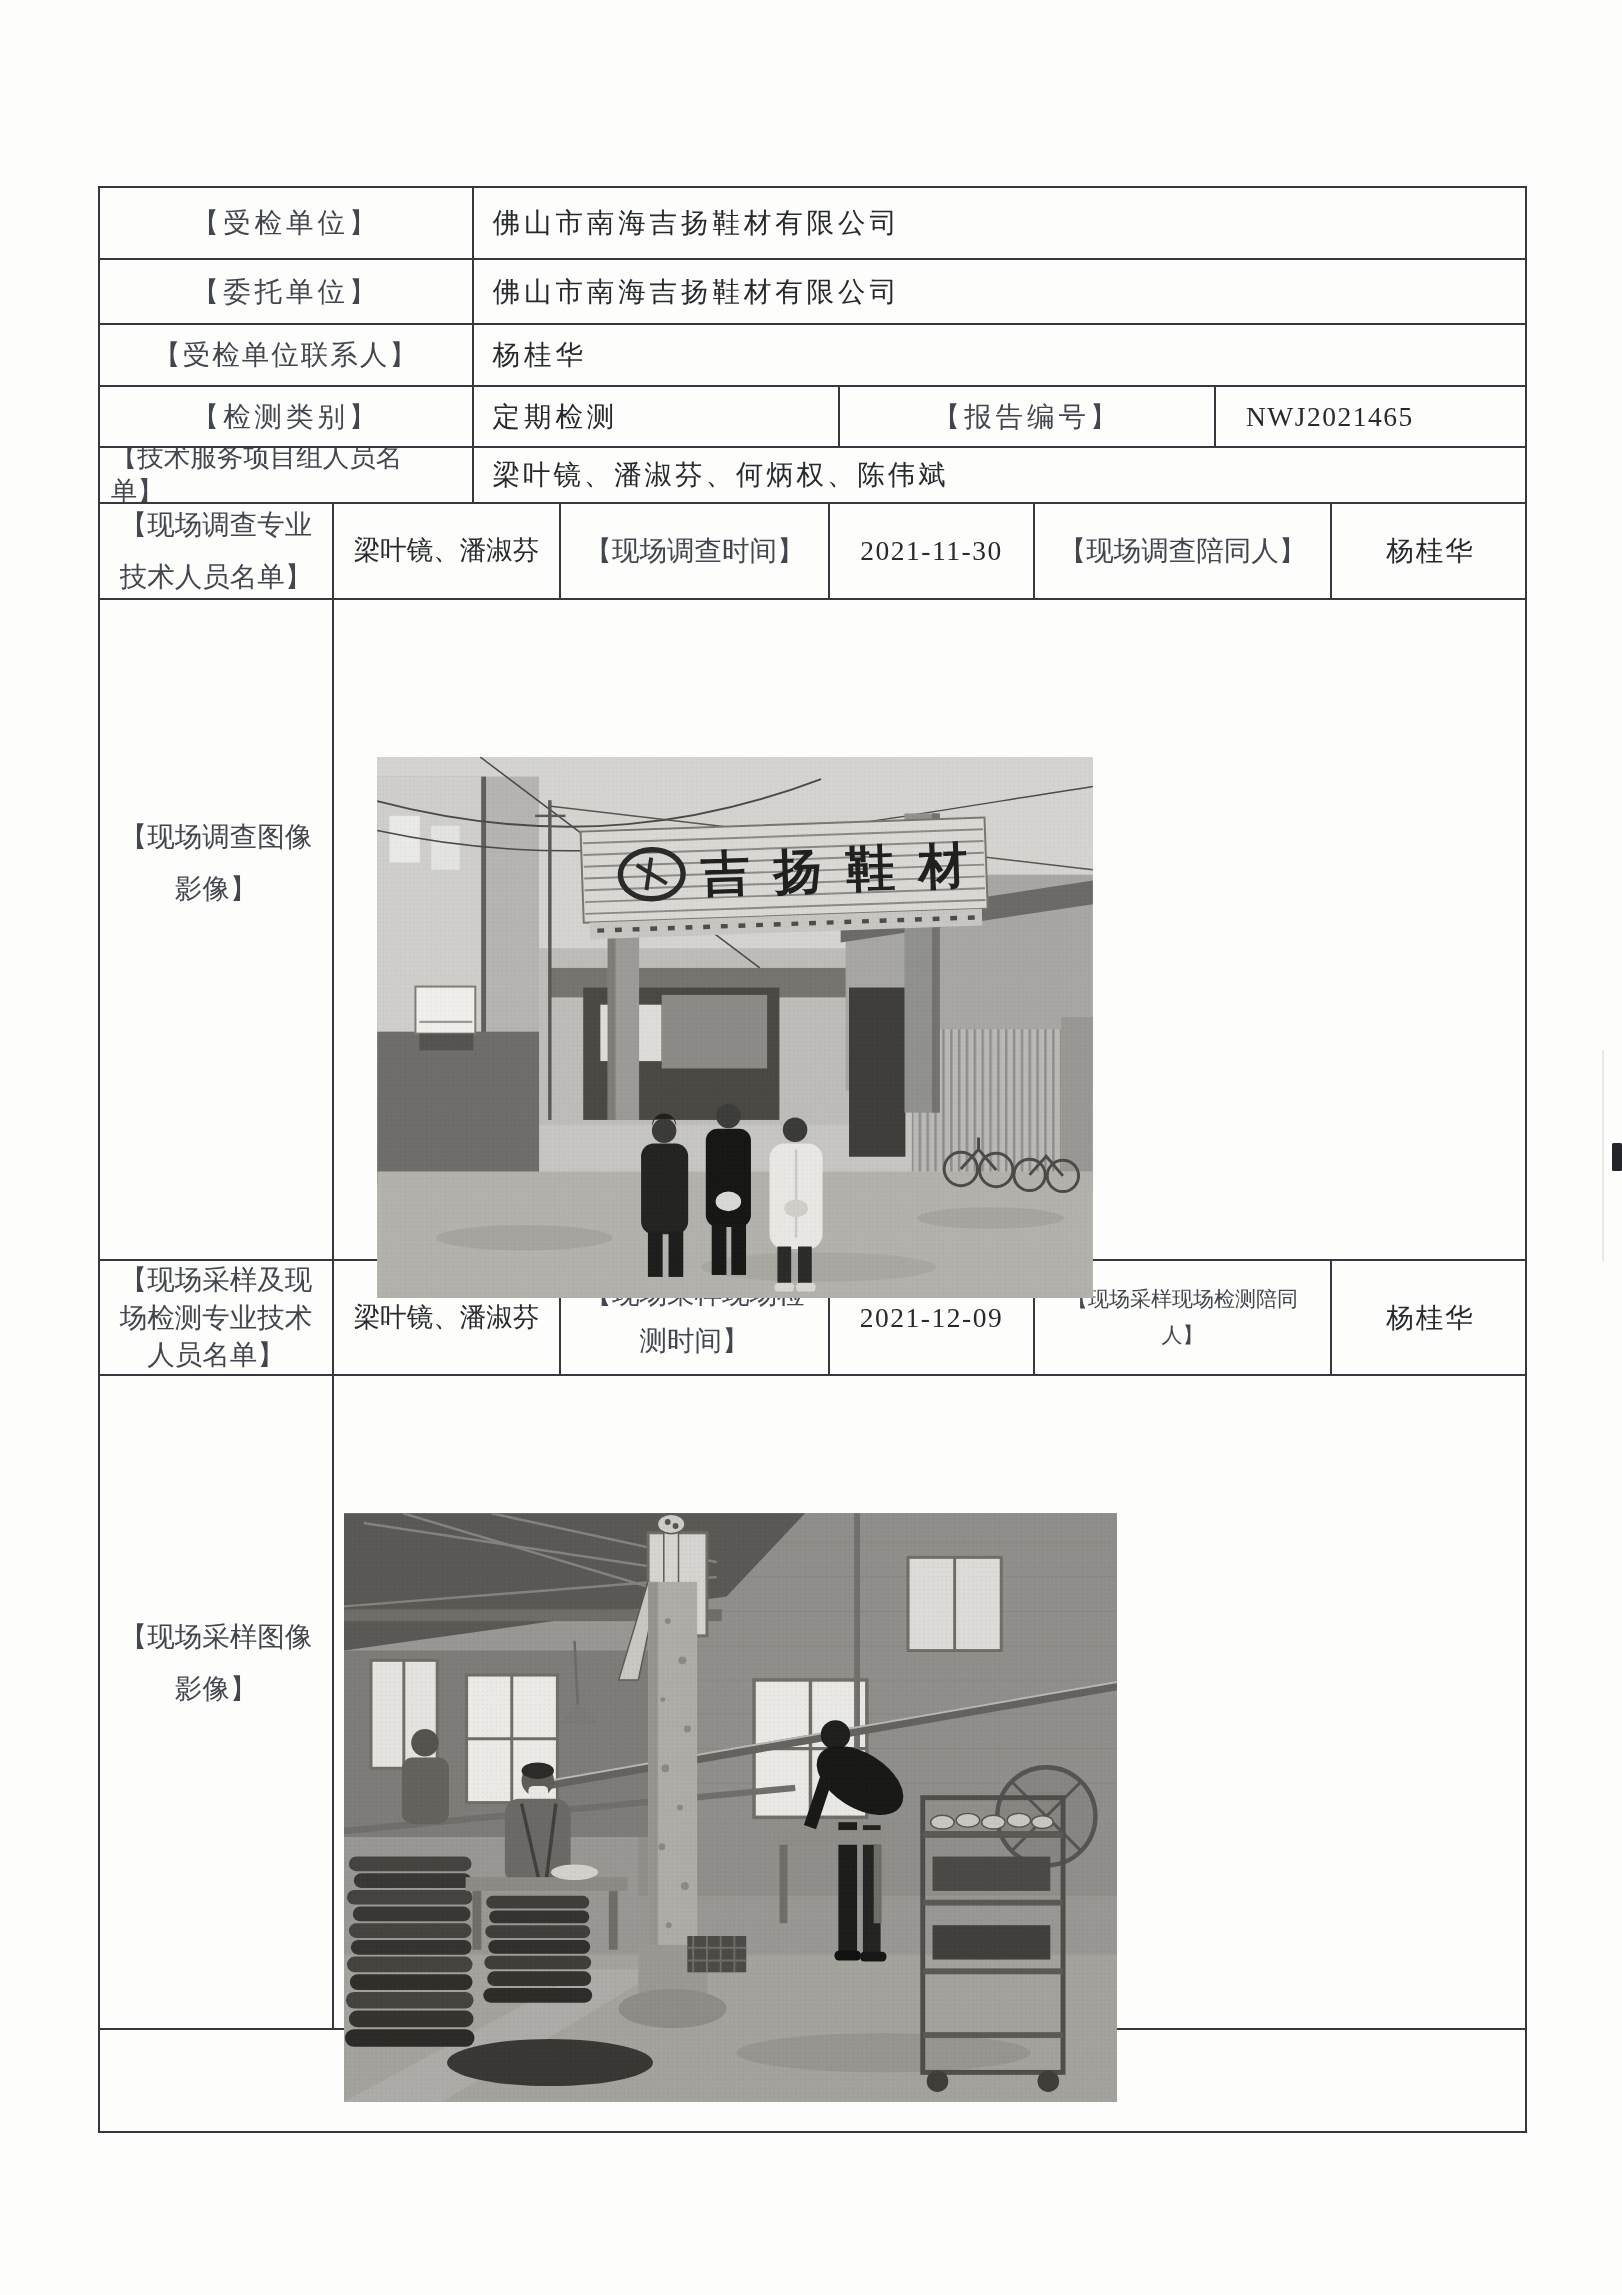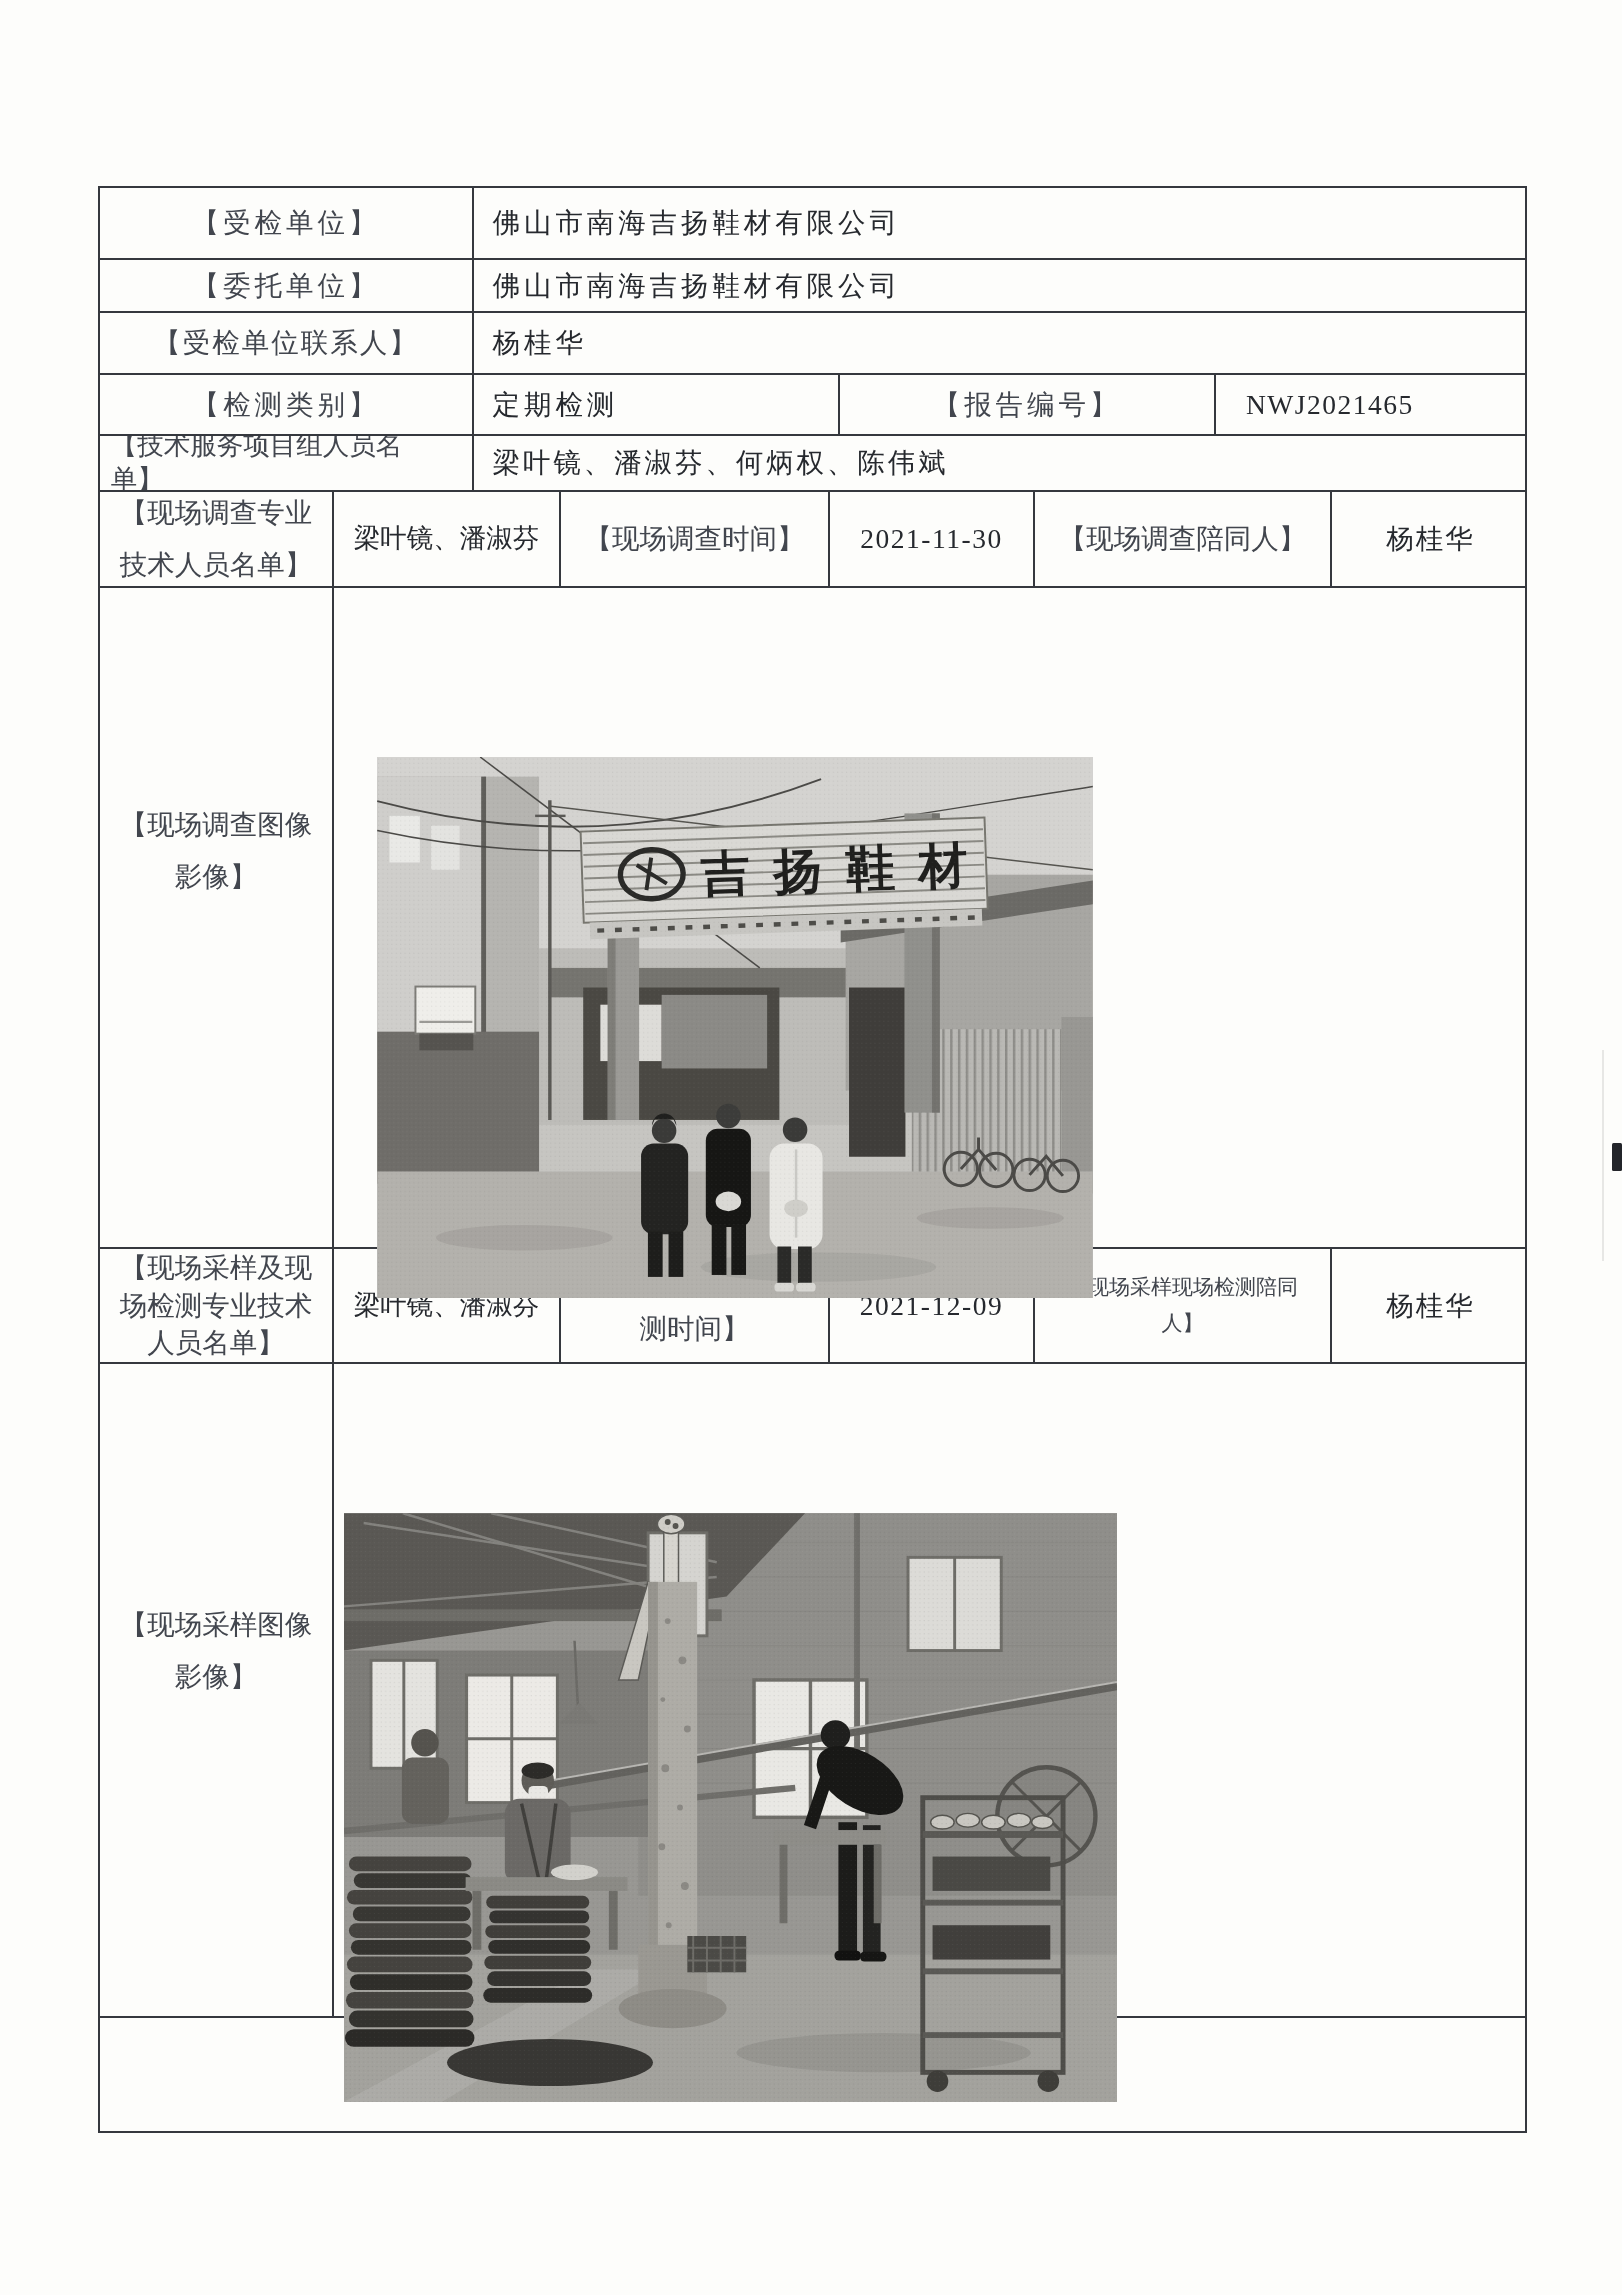--- a/index.html
+++ b/index.html
@@ -35,21 +35,21 @@
 <body>
 
 <div class="doc-table">
 
 
   <div class="tr" style="height:72px">
     <div class="td lab" style="flex:0 0 374px">【受检单位】</div>
     <div class="td val" style="flex:0 0 1055px">佛山市南海吉扬鞋材有限公司</div>
   </div>
 
-  <div class="tr" style="height:53px">
+  <div class="tr" style="height:65px">
     <div class="td lab" style="flex:0 0 374px">【委托单位】</div>
     <div class="td val" style="flex:0 0 1055px">佛山市南海吉扬鞋材有限公司</div>
   </div>
 
   <div class="tr" style="height:62px">
     <div class="td lab" style="flex:0 0 374px;letter-spacing:2px">【受检单位联系人】</div>
     <div class="td val" style="flex:0 0 1055px">杨桂华</div>
   </div>
 
   <div class="tr" style="height:61px">

